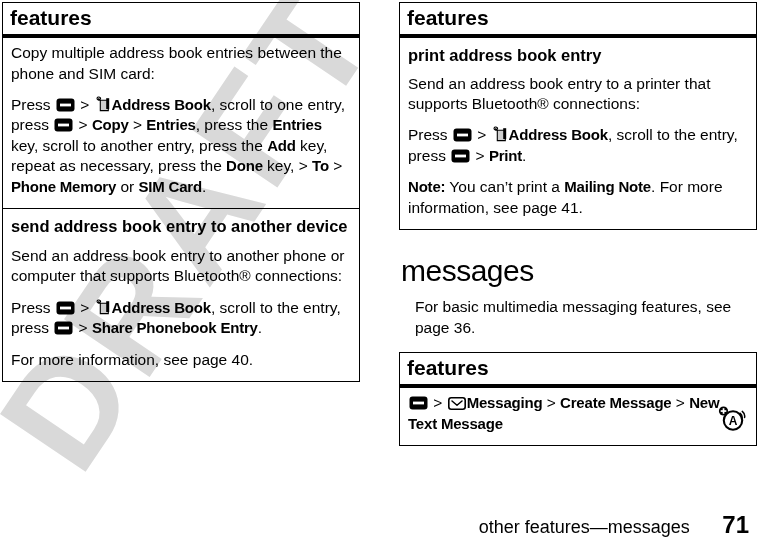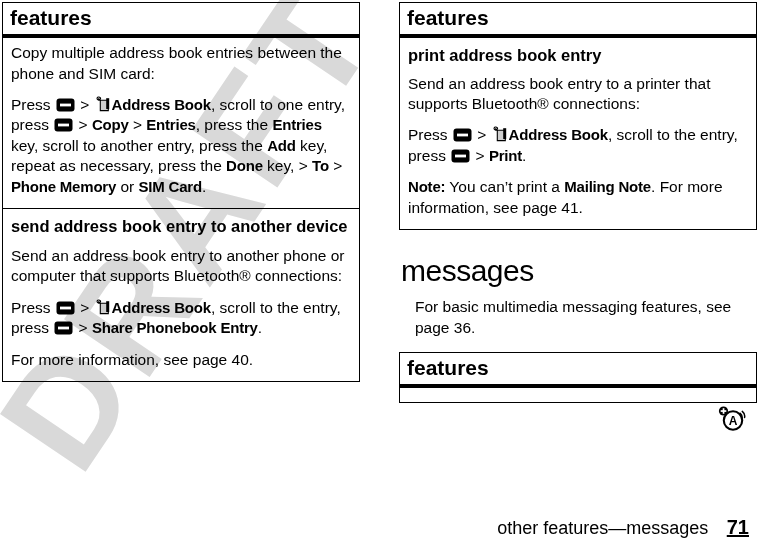--- a/index.html
+++ b/index.html
@@ -132,24 +132,23 @@
     text-align: right;
     padding-right: 10px;
     box-sizing: border-box;
     z-index: 3;
   }
   #footer .foot-title {
     font-size: 18px;
     letter-spacing: 0px;
   }
   #footer .foot-page {
-    font-size: 20px;
-    font-weight: bold;
-    margin-left: 14px;
-    text-decoration: underline;
+    font-size: 24px;
+    font-weight: bold;
+    margin-left: 28px;
   }
 </style>
 </head>
 <body>
 
 <svg id="watermark" viewBox="0 0 759 547" xmlns="http://www.w3.org/2000/svg">
   <text class="wm-text" x="80" y="480" transform="rotate(-56 80 480)">DRAFT</text>
 </svg>
 
 <div id="page">
@@ -238,20 +237,27 @@
             <text x="17" y="22" font-family="Liberation Sans, sans-serif" font-size="12" font-weight="bold" text-anchor="middle" fill="#000">A</text>
             <circle cx="7.5" cy="8" r="4.6" fill="#000"></circle>
             <rect x="6.7" y="5.2" width="1.7" height="5.6" fill="#fff"></rect>
             <rect x="4.7" y="7.2" width="5.6" height="1.7" fill="#fff"></rect>
             <path d="M24.2 10.3 q2.0 1.6 1.6 4.0" fill="none" stroke="#000" stroke-width="1.7" stroke-linecap="round"></path>
             <path d="M26.3 8.4 q3.0 2.4 2.3 6.0" fill="none" stroke="#000" stroke-width="1.5" stroke-linecap="round"></path>
           </svg>
         </span>
 
 
+        <p class="body"><span class="icn"><svg width="19" height="14" viewBox="0 0 19 14">
+                <rect x="0.5" y="0.5" width="18" height="13" rx="3" ry="3" fill="#000"></rect>
+                <rect x="4" y="5.6" width="11" height="2.8" fill="#fff"></rect>
+              </svg></span> &gt; <span class="icn"><svg width="18" height="13" viewBox="0 0 18 13">
+                <rect x="0.8" y="0.8" width="16.4" height="11.4" rx="2.4" ry="2.4" fill="#fff" stroke="#000" stroke-width="1.6"></rect>
+                <path d="M4 4 L9 8.2 L14 4" fill="none" stroke="#000" stroke-width="1.5" stroke-linecap="round" stroke-linejoin="round"></path>
+              </svg></span><b>Messaging</b> &gt; <b>Create Message</b> &gt; <b>New Text Message</b></p>
       </div>
     </div>
   </div>
 
   <div id="footer">
     <span class="foot-title">other features—messages</span>
     <span class="foot-page">71</span>
   </div>
 
 </div>

